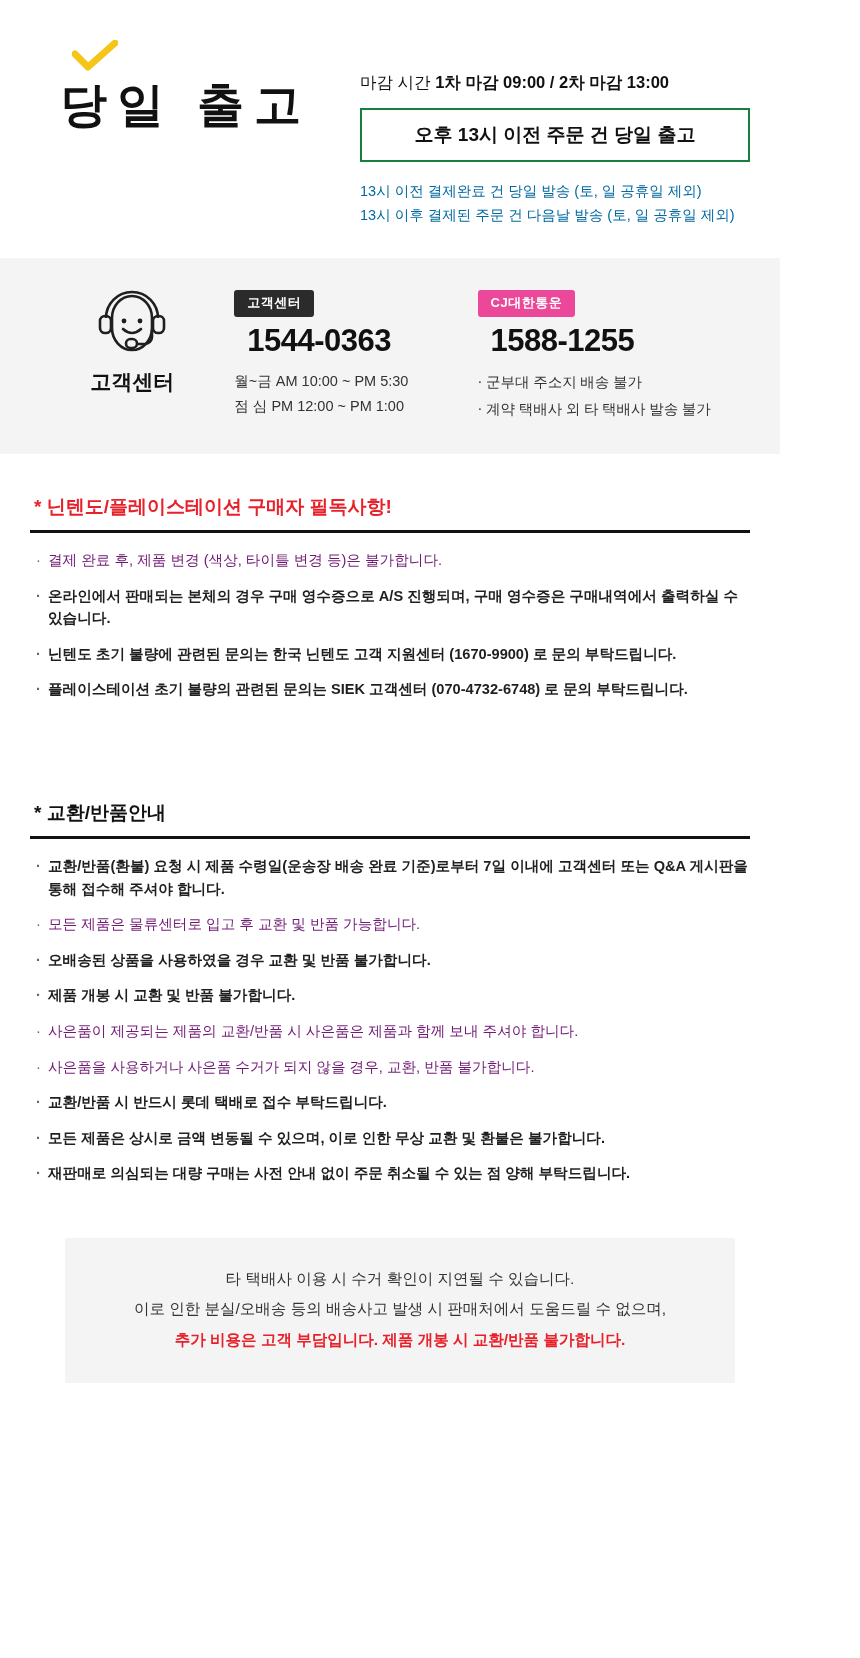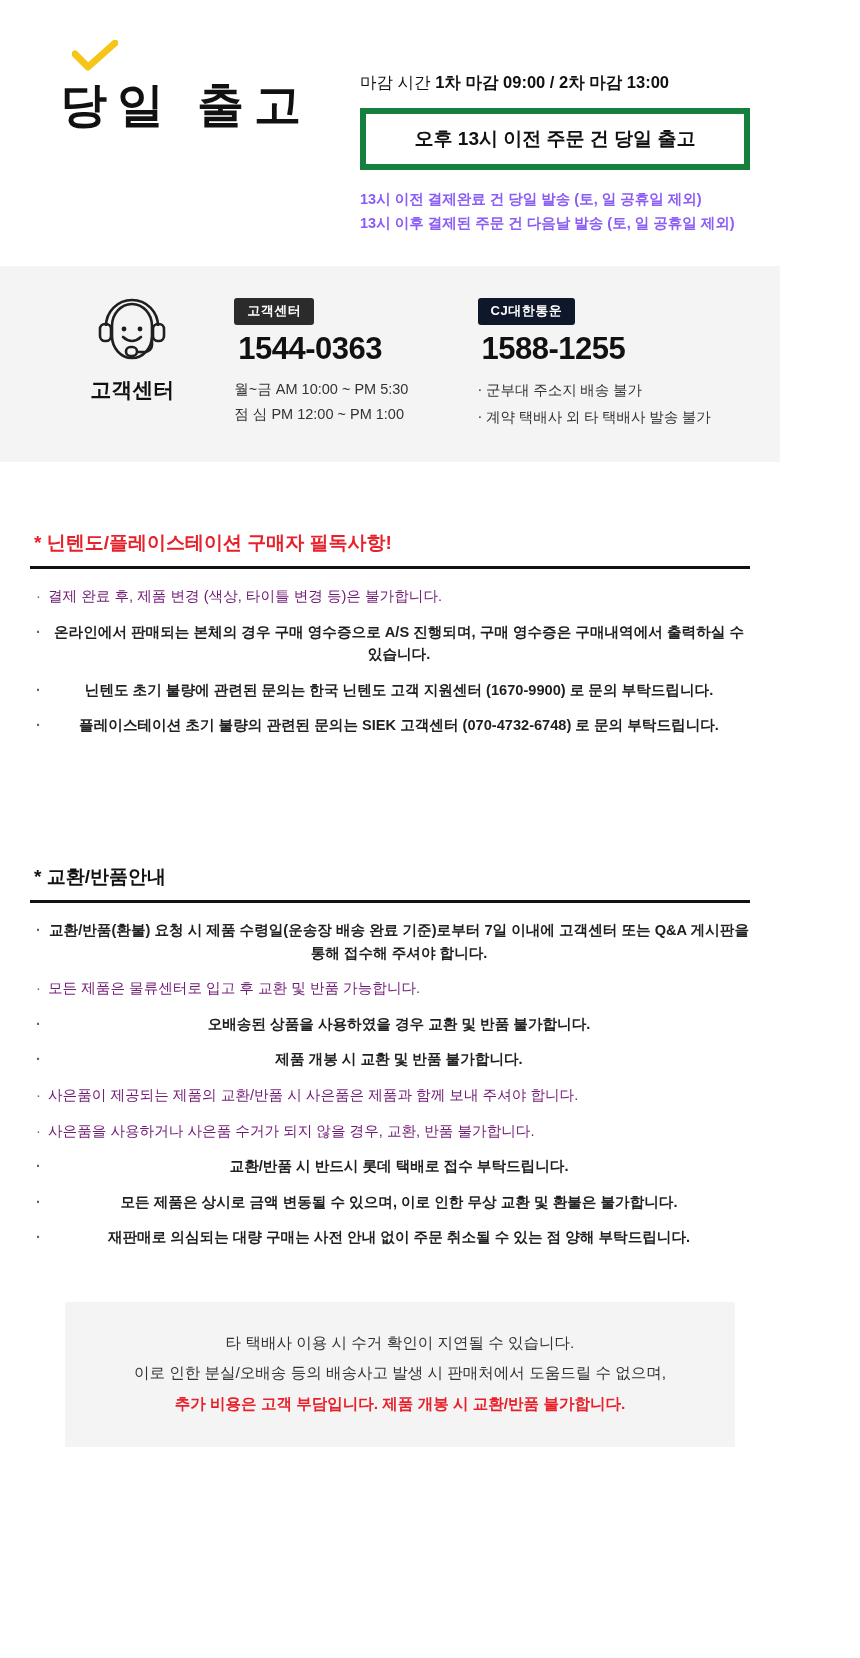--- a/index.html
+++ b/index.html
@@ -60,35 +60,35 @@
     margin-bottom: 14px;
     white-space: nowrap;
   }
   .deadline-line .lead {
     font-weight: normal;
   }
   .deadline-line .strong {
     font-weight: bold;
   }
   .deadline-box {
-    border: 6px solid #15803d;
+    border: 2px solid #15803d;
     padding: 12px 10px;
     text-align: center;
     font-size: 19px;
     font-weight: bold;
     color: #111111;
     width: 390px;
     box-sizing: border-box;
     margin-bottom: 18px;
   }
   .ship-note {
-    color: #8b5cf6;
+    color: #0369a1;
     font-size: 14.5px;
     line-height: 1.65;
-    font-weight: bold;
+    font-weight: normal;
   }
 
   
   .cs-section {
     background: #f4f4f4;
     padding: 26px 30px 30px 30px;
     box-sizing: border-box;
   }
   .cs-inner {
     display: flex;
@@ -117,26 +117,26 @@
   .badge {
     display: inline-block;
     color: #ffffff;
     font-size: 13px;
     font-weight: bold;
     padding: 4px 13px 5px 13px;
     border-radius: 3px;
     letter-spacing: 0.5px;
   }
   .badge.dark { background: #2b2b2b; }
-  .badge.blue { background: #0f172a; }
+  .badge.blue { background: #ec4899; }
   .cs-phone {
     font-size: 31px;
     font-weight: bold;
     color: #111111;
-    margin: 6px 0 10px 4px;
+    margin: 6px 0 10px 13px;
     letter-spacing: -0.5px;
   }
   .cs-hours {
     font-size: 14.5px;
     color: #333333;
     line-height: 1.75;
     white-space: nowrap;
   }
   .cs-bullets {
     font-size: 14.5px;
@@ -147,21 +147,20 @@
 
   
   .notice {
     padding: 0 30px;
     box-sizing: border-box;
   }
   .notice-title {
     font-size: 19px;
     font-weight: bold;
     padding: 0 0 10px 4px;
-    margin-top: 28px;
   }
   .notice-title.red { color: #e8202a; }
   .notice-title.black { color: #111111; }
   .rule {
     border-top: 3px solid #111111;
     margin-bottom: 16px;
   }
   .items {
     padding-left: 4px;
   }
@@ -176,21 +175,20 @@
   .item::before {
     content: "·";
     position: absolute;
     left: 2px;
     top: 0;
     color: #666666;
   }
   .item.bold {
     font-weight: bold;
     color: #1f1f1f;
-    text-align: center;
   }
   .sec1 { padding-top: 40px; }
   .gap-big { height: 86px; }
 
   
   .bottom-box-wrap {
     padding: 40px 45px 40px 65px;
     box-sizing: border-box;
   }
   .bottom-box {

